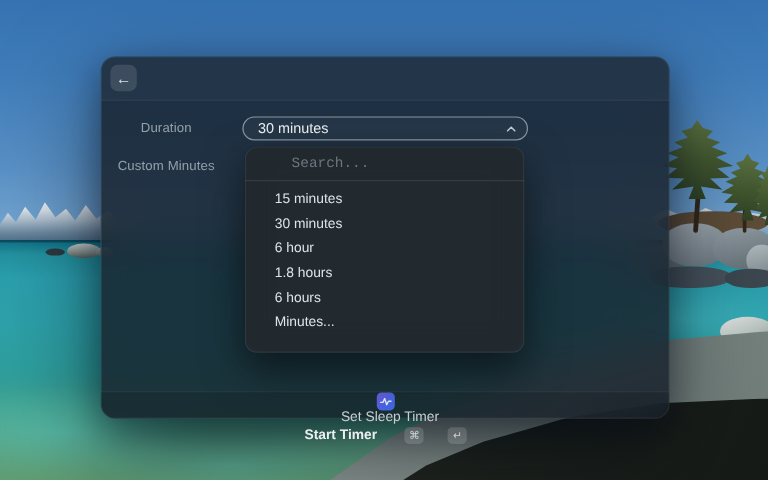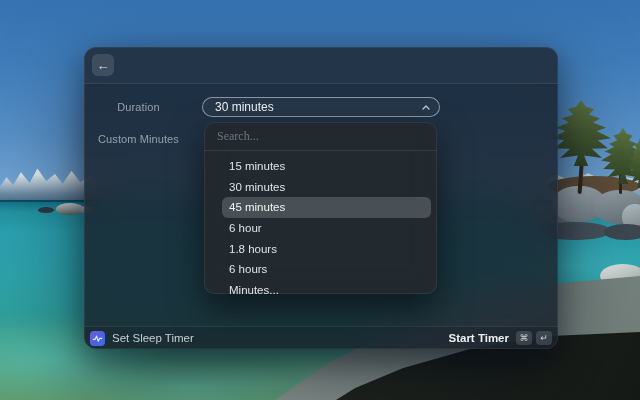--- a/index.html
+++ b/index.html
@@ -79,38 +79,38 @@
   .chev{display:block;}
 
   
   .panel{position:absolute;left:120px;top:75px;width:233px;height:172px;border-radius:10px;
     background:rgba(34,42,48,0.96);backdrop-filter:blur(14px);
     box-shadow:0 14px 34px rgba(0,0,0,0.55),inset 0 0 0 1px rgba(255,255,255,0.07);
     overflow:hidden;z-index:5;}
   .panel-search{height:29px;display:flex;align-items:center;padding:0 13px;
     border-bottom:1px solid rgba(255,255,255,0.09);box-sizing:border-box;}
   .panel-search input{width:100%;background:transparent;border:none;outline:none;
-    font-family:Liberation Serif, serif;font-size:12px;color:#0ea5e9;padding:0;}
+    font-family:Liberation Mono, monospace;font-size:12px;color:#0ea5e9;padding:0;margin-left:26px;}
   .panel-search input::placeholder{color:#6b767f;}
   .options{padding-top:5px;padding-left:12px;}
   .option{height:20.6px;display:flex;align-items:center;padding:0 13px;font-size:11.5px;
     color:#dfe4e7;cursor:pointer;border-radius:6px;box-sizing:border-box;}
   .option.selected{background:rgba(255,255,255,0.18);color:#f2f4f5;
     margin:0 6px;padding:0 7px;}
 
   
   .modal-footer{position:absolute;left:0;right:0;bottom:0;height:23px;border-radius:0 0 12px 12px;
     background:rgba(0,0,0,0.12);border-top:1px solid rgba(255,255,255,0.08);
-    display:flex;align-items:center;padding:0 5px 0 6px;box-sizing:border-box;}
+    display:flex;align-items:center;padding:0 5px 0 6px;box-sizing:border-box;flex-direction:column;}
   .app-icon{width:15px;height:15px;border-radius:4px;flex:0 0 auto;
     background:linear-gradient(135deg,#6f5cd8 0%,#4b63e0 55%,#3a6ae4 100%);
     display:flex;align-items:center;justify-content:center;}
   .app-name{margin-left:7px;font-size:11.5px;color:#c9cfd2;}
   .footer-spacer{flex:1;}
-  .action-btn{display:flex;align-items:center;gap:4px;cursor:pointer;padding:2px 1px;border-radius:5px;}
+  .action-btn{display:flex;align-items:center;gap:20px;cursor:pointer;padding:2px 1px;border-radius:5px;}
   .action-label{font-size:11.5px;font-weight:700;color:#eceff0;margin-right:3px;}
   .keycap{width:16px;height:14px;border-radius:4px;background:rgba(255,255,255,0.14);
     display:flex;align-items:center;justify-content:center;font-size:9px;color:#ccd3d7;line-height:1;}
 </style>
 </head>
 <body>
 
 <div class="screen">
 
   <div class="wallpaper">
@@ -159,21 +159,20 @@
 
     <div class="field-label label-custom">Custom Minutes</div>
 
     <div class="panel">
       <div class="panel-search">
         <input type="text" placeholder="Search..." style="">
       </div>
       <div class="options">
         <div class="option">15 minutes</div>
         <div class="option">30 minutes</div>
-        <div class="option selected">45 minutes</div>
         <div class="option">6 hour</div>
         <div class="option">1.8 hours</div>
         <div class="option">6 hours</div>
         <div class="option">Minutes...</div>
       </div>
     </div>
 
     <div class="modal-footer">
       <div class="app-icon">
         <svg width="11" height="11" viewBox="0 0 14 14">

